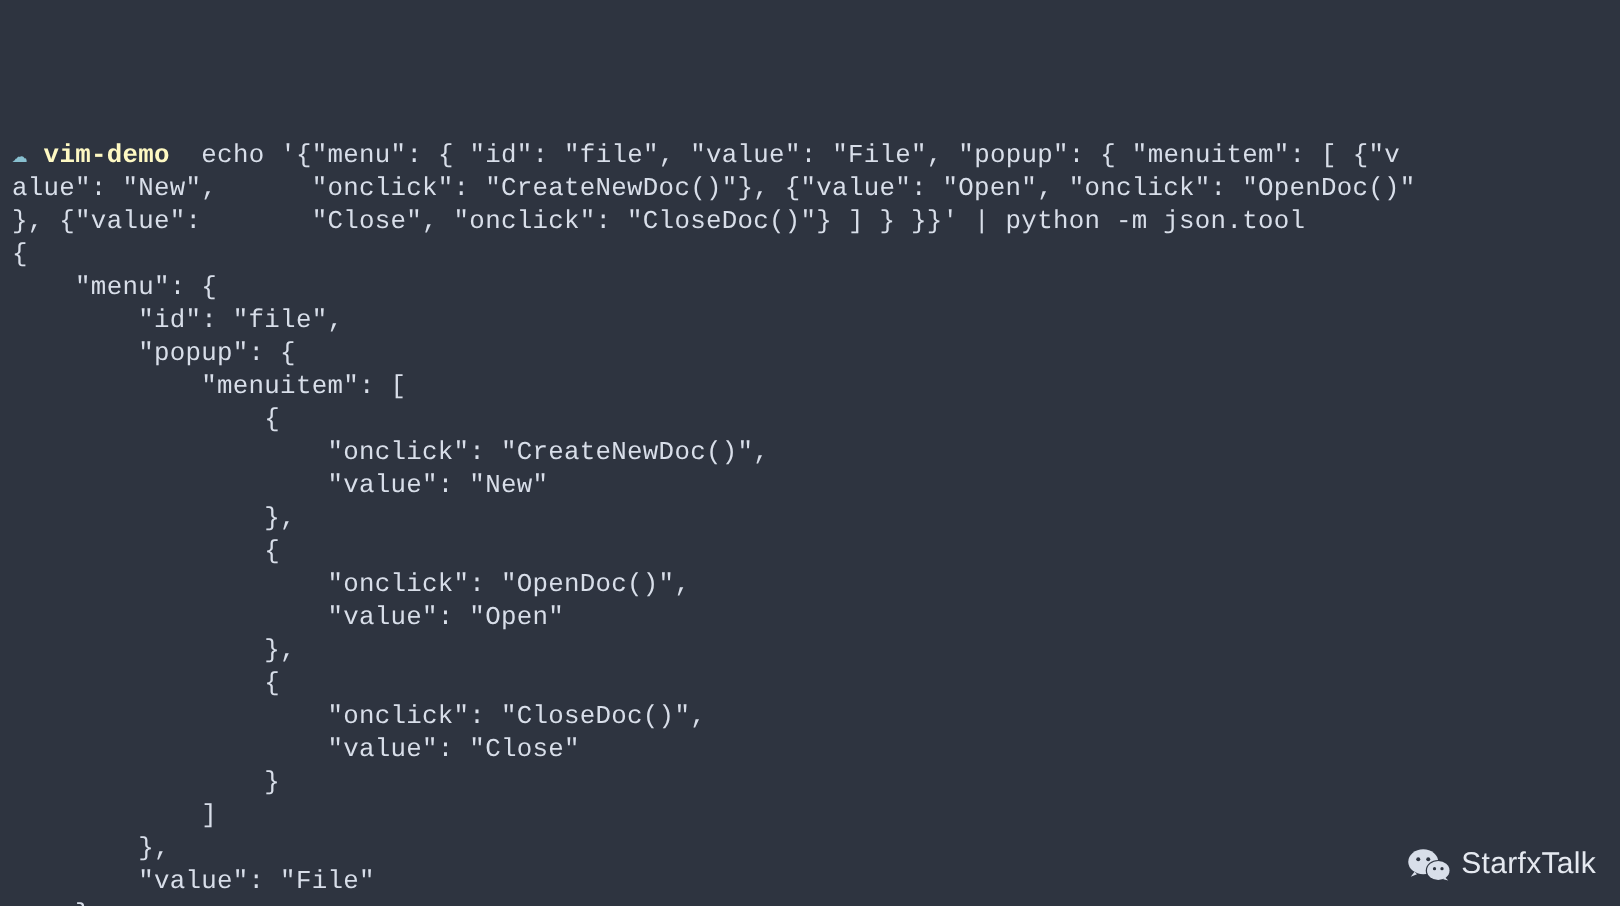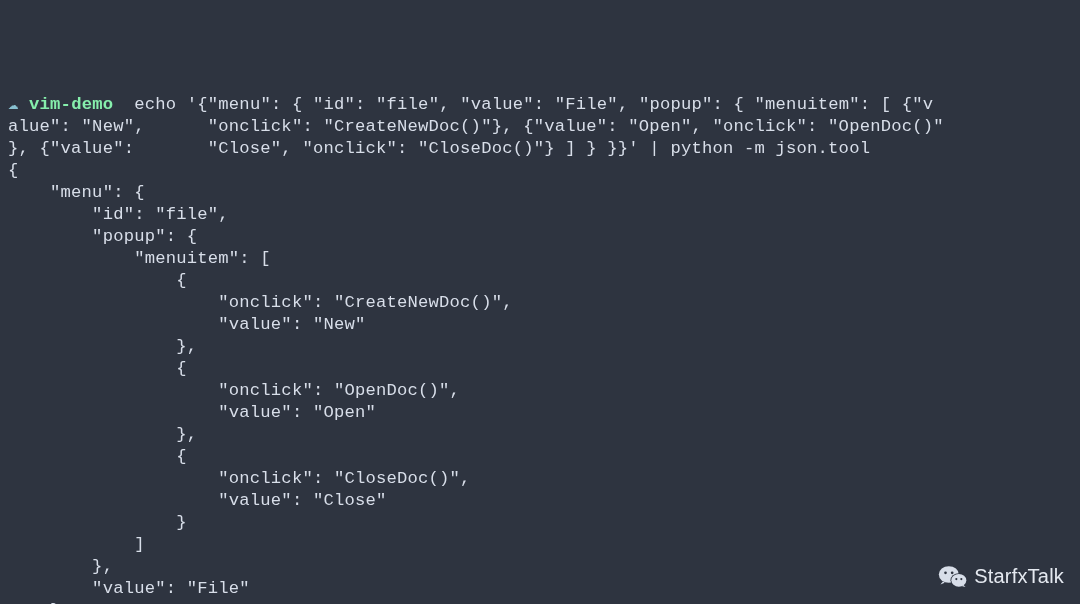--- a/index.html
+++ b/index.html
@@ -15,21 +15,21 @@
       font-family: "Monaco", "Menlo", "Consolas", "Courier New", monospace;
       font-size: 17.2px;
       line-height: 1.28;
       padding: 6px 8px;
       overflow: hidden;
       position: relative;
       white-space: pre;
       letter-spacing: 0.2px;
     }
     .prompt-icon { color: #88c0d0; }
-    .prompt-host { color: #86efac; font-weight: bold; }
+    .prompt-host { color: #fef9c3; font-weight: bold; }
     .cmd { color: #d8dee9; }
     .output { color: #d8dee9; display: block; }
     .watermark {
       position: absolute;
       right: 16px;
       bottom: 14px;
       display: flex;
       align-items: center;
       gap: 6px;
       font-family: -apple-system, "Segoe UI", Arial, sans-serif;

